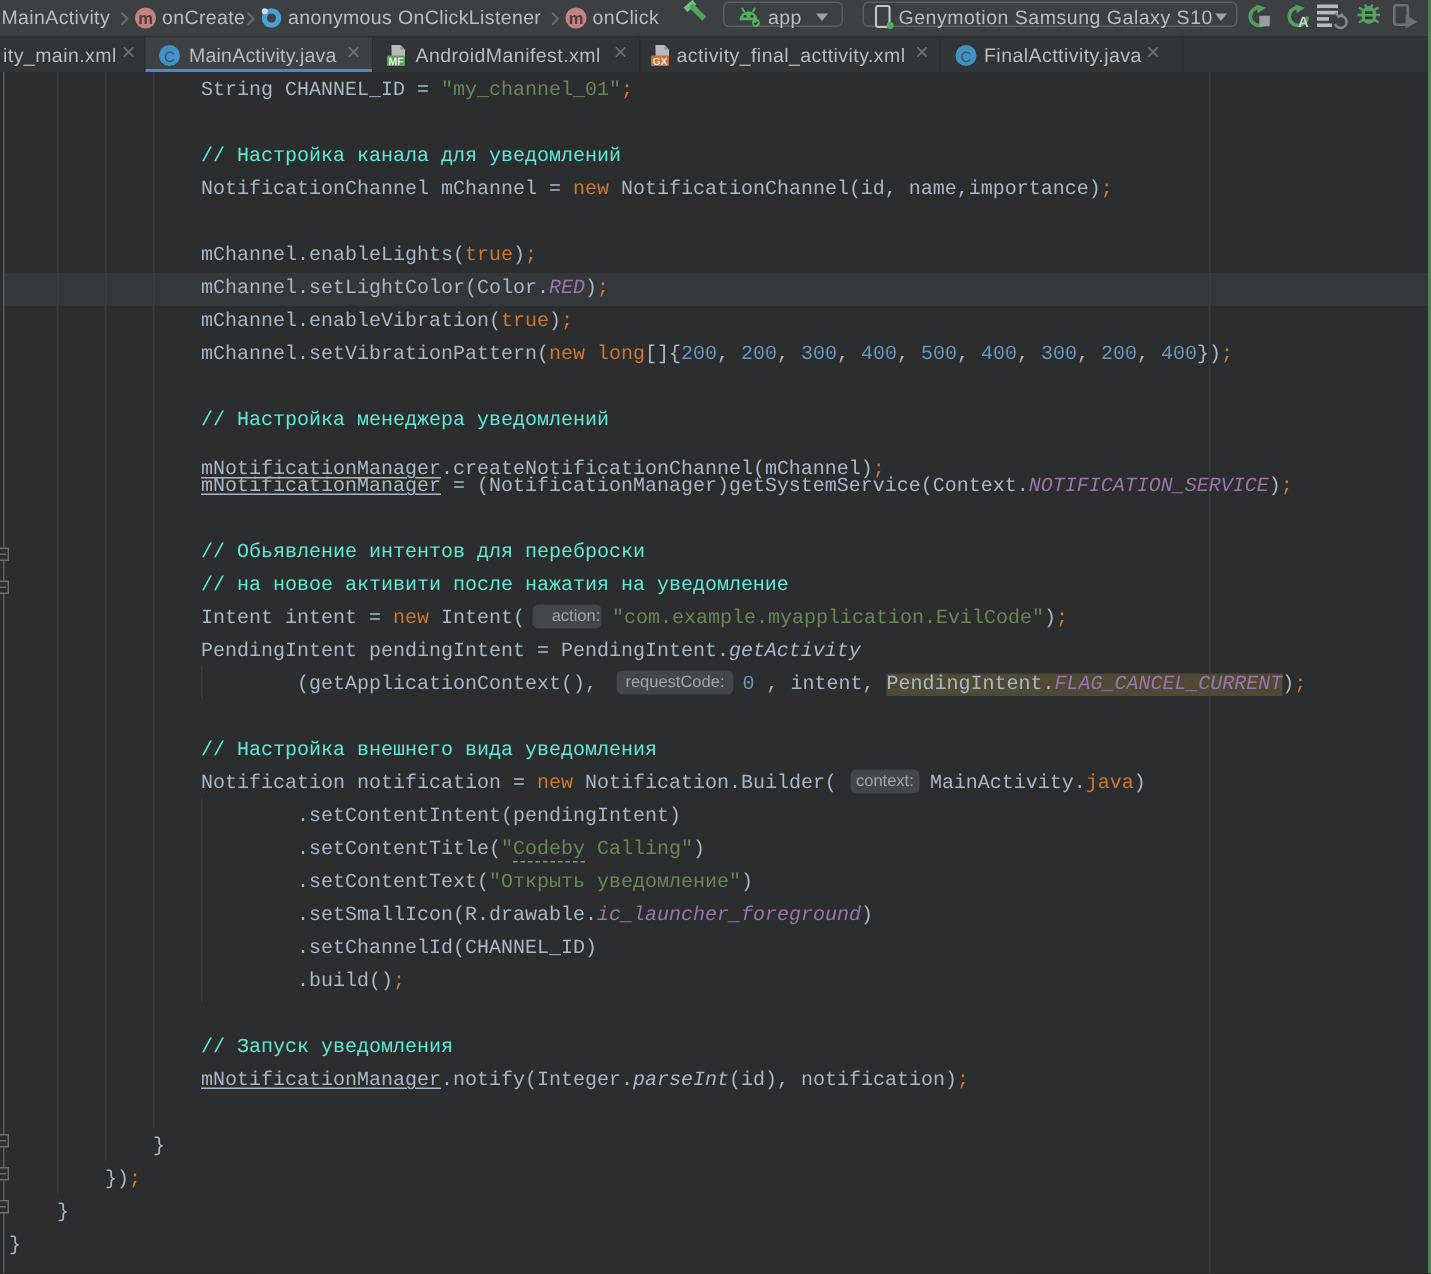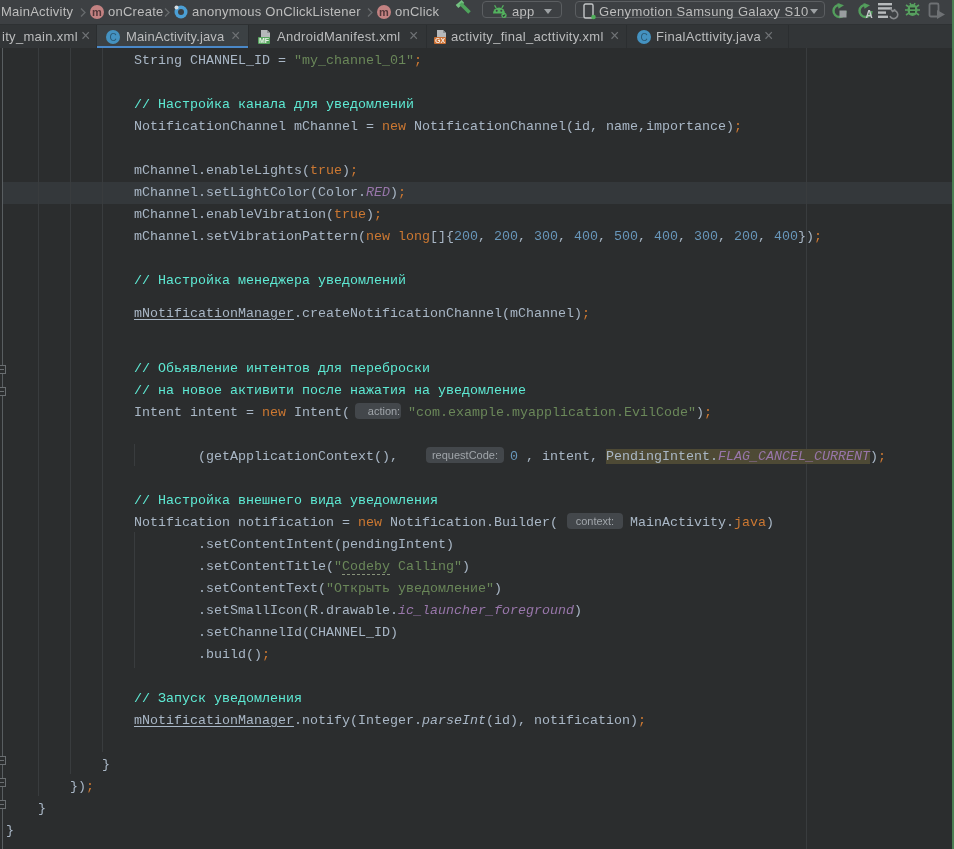--- a/index.html
+++ b/index.html
@@ -209,26 +209,28 @@
   <div class="fold" style="top:752px;"></div>
   <div class="ln" style="left:134px;top:2px;">String CHANNEL_ID = <span class="s">"my_channel_01"</span><span class="k">;</span></div>
   <div class="ln" style="left:134px;top:46px;"><span class="c">// Настройка канала для уведомлений</span></div>
   <div class="ln" style="left:134px;top:68px;">NotificationChannel mChannel = <span class="k">new</span> NotificationChannel(id, name,importance)<span class="k">;</span></div>
   <div class="ln" style="left:134px;top:112px;">mChannel.enableLights(<span class="k">true</span>)<span class="k">;</span></div>
   <div class="ln" style="left:134px;top:134px;">mChannel.setLightColor(Color.<span class="f">RED</span>)<span class="k">;</span></div>
   <div class="ln" style="left:134px;top:156px;">mChannel.enableVibration(<span class="k">true</span>)<span class="k">;</span></div>
   <div class="ln" style="left:134px;top:178px;">mChannel.setVibrationPattern(<span class="k">new long</span>[]{<span class="n">200</span>, <span class="n">200</span>, <span class="n">300</span>, <span class="n">400</span>, <span class="n">500</span>, <span class="n">400</span>, <span class="n">300</span>, <span class="n">200</span>, <span class="n">400</span>})<span class="k">;</span></div>
   <div class="ln" style="left:134px;top:222px;"><span class="c">// Настройка менеджера уведомлений</span></div>
   <div class="ln" style="left:134px;top:255px;"><span class="u">mNotificationManager</span>.createNotificationChannel(mChannel)<span class="k">;</span></div>
+  <div class="ln" style="left:134px;top:266px;"><span class="u">mNotificationManager</span> = (NotificationManager)getSystemService(Context.<span class="f">NOTIFICATION_SERVICE</span>)<span class="k">;</span></div>
   <div class="ln" style="left:134px;top:310px;font-family:Liberation Mono, monospace;"><span class="c">// Обьявление интентов для переброски</span></div>
   <div class="ln" style="left:134px;top:332px;"><span class="c">// на новое активити после нажатия на уведомление</span></div>
   <div class="ln" style="left:134px;top:354px;">Intent intent = <span class="k">new</span> Intent(<span class="chip" style="width:46px;margin-left:5px;margin-right:7px;padding-left:12px;">action:</span><span class="s">"com.example.myapplication.EvilCode"</span>)<span class="k">;</span></div>
-  <div class="ln" style="left:198px;top:398px;">(getApplicationContext(),<span class="chip" style="width:78px;margin-left:28px;margin-right:6px;">requestCode:</span><span class="n">0</span> , intent, <span class="hl">PendingIntent.<span class="f">FLAG_CANCEL_CURRENT</span></span>)<span class="k">;</span></div>
+  <div class="ln" style="left:134px;top:376px;">PendingIntent pendingIntent = PendingIntent.<span class="i">getActivity</span></div>
+  <div class="ln" style="left:198px;top:398px;">(getApplicationContext(),<span class="chip" style="width:78px;margin-left:13px;margin-right:6px;">requestCode:</span><span class="n">0</span> , intent, <span class="hl">PendingIntent.<span class="f">FLAG_CANCEL_CURRENT</span></span>)<span class="k">;</span></div>
   <div class="ln" style="left:134px;top:442px;"><span class="c">// Настройка внешнего вида уведомления</span></div>
-  <div class="ln" style="left:134px;top:464px;">Notification notification = <span class="k">new</span> Notification.Builder( <span class="chip" style="width:56px;margin-left:1px;margin-right:7px;">context:</span>MainActivity.<span class="k">java</span>)</div>
+  <div class="ln" style="left:134px;top:464px;">Notification notification = <span class="k">new</span> Notification.Builder( <span class="chip" style="width:46px;margin-left:1px;margin-right:7px;">context:</span>MainActivity.<span class="k">java</span>)</div>
   <div class="ln" style="left:198px;top:486px;">.setContentIntent(pendingIntent)</div>
   <div class="ln" style="left:198px;top:508px;">.setContentTitle(<span class="s">"<span class="typo">Codeby</span> Calling"</span>)</div>
   <div class="ln" style="left:198px;top:530px;">.setContentText(<span class="s">"Открыть уведомление"</span>)</div>
   <div class="ln" style="left:198px;top:552px;">.setSmallIcon(R.drawable.<span class="f">ic_launcher_foreground</span>)</div>
   <div class="ln" style="left:198px;top:574px;">.setChannelId(CHANNEL_ID)</div>
   <div class="ln" style="left:198px;top:596px;">.build()<span class="k">;</span></div>
   <div class="ln" style="left:134px;top:640px;"><span class="c">// Запуск уведомления</span></div>
   <div class="ln" style="left:134px;top:662px;"><span class="u">mNotificationManager</span>.notify(Integer.<span class="i">parseInt</span>(id), notification)<span class="k">;</span></div>
   <div class="ln" style="left:102px;top:706px;">}</div>
   <div class="ln" style="left:70px;top:728px;">})<span class="k">;</span></div>

